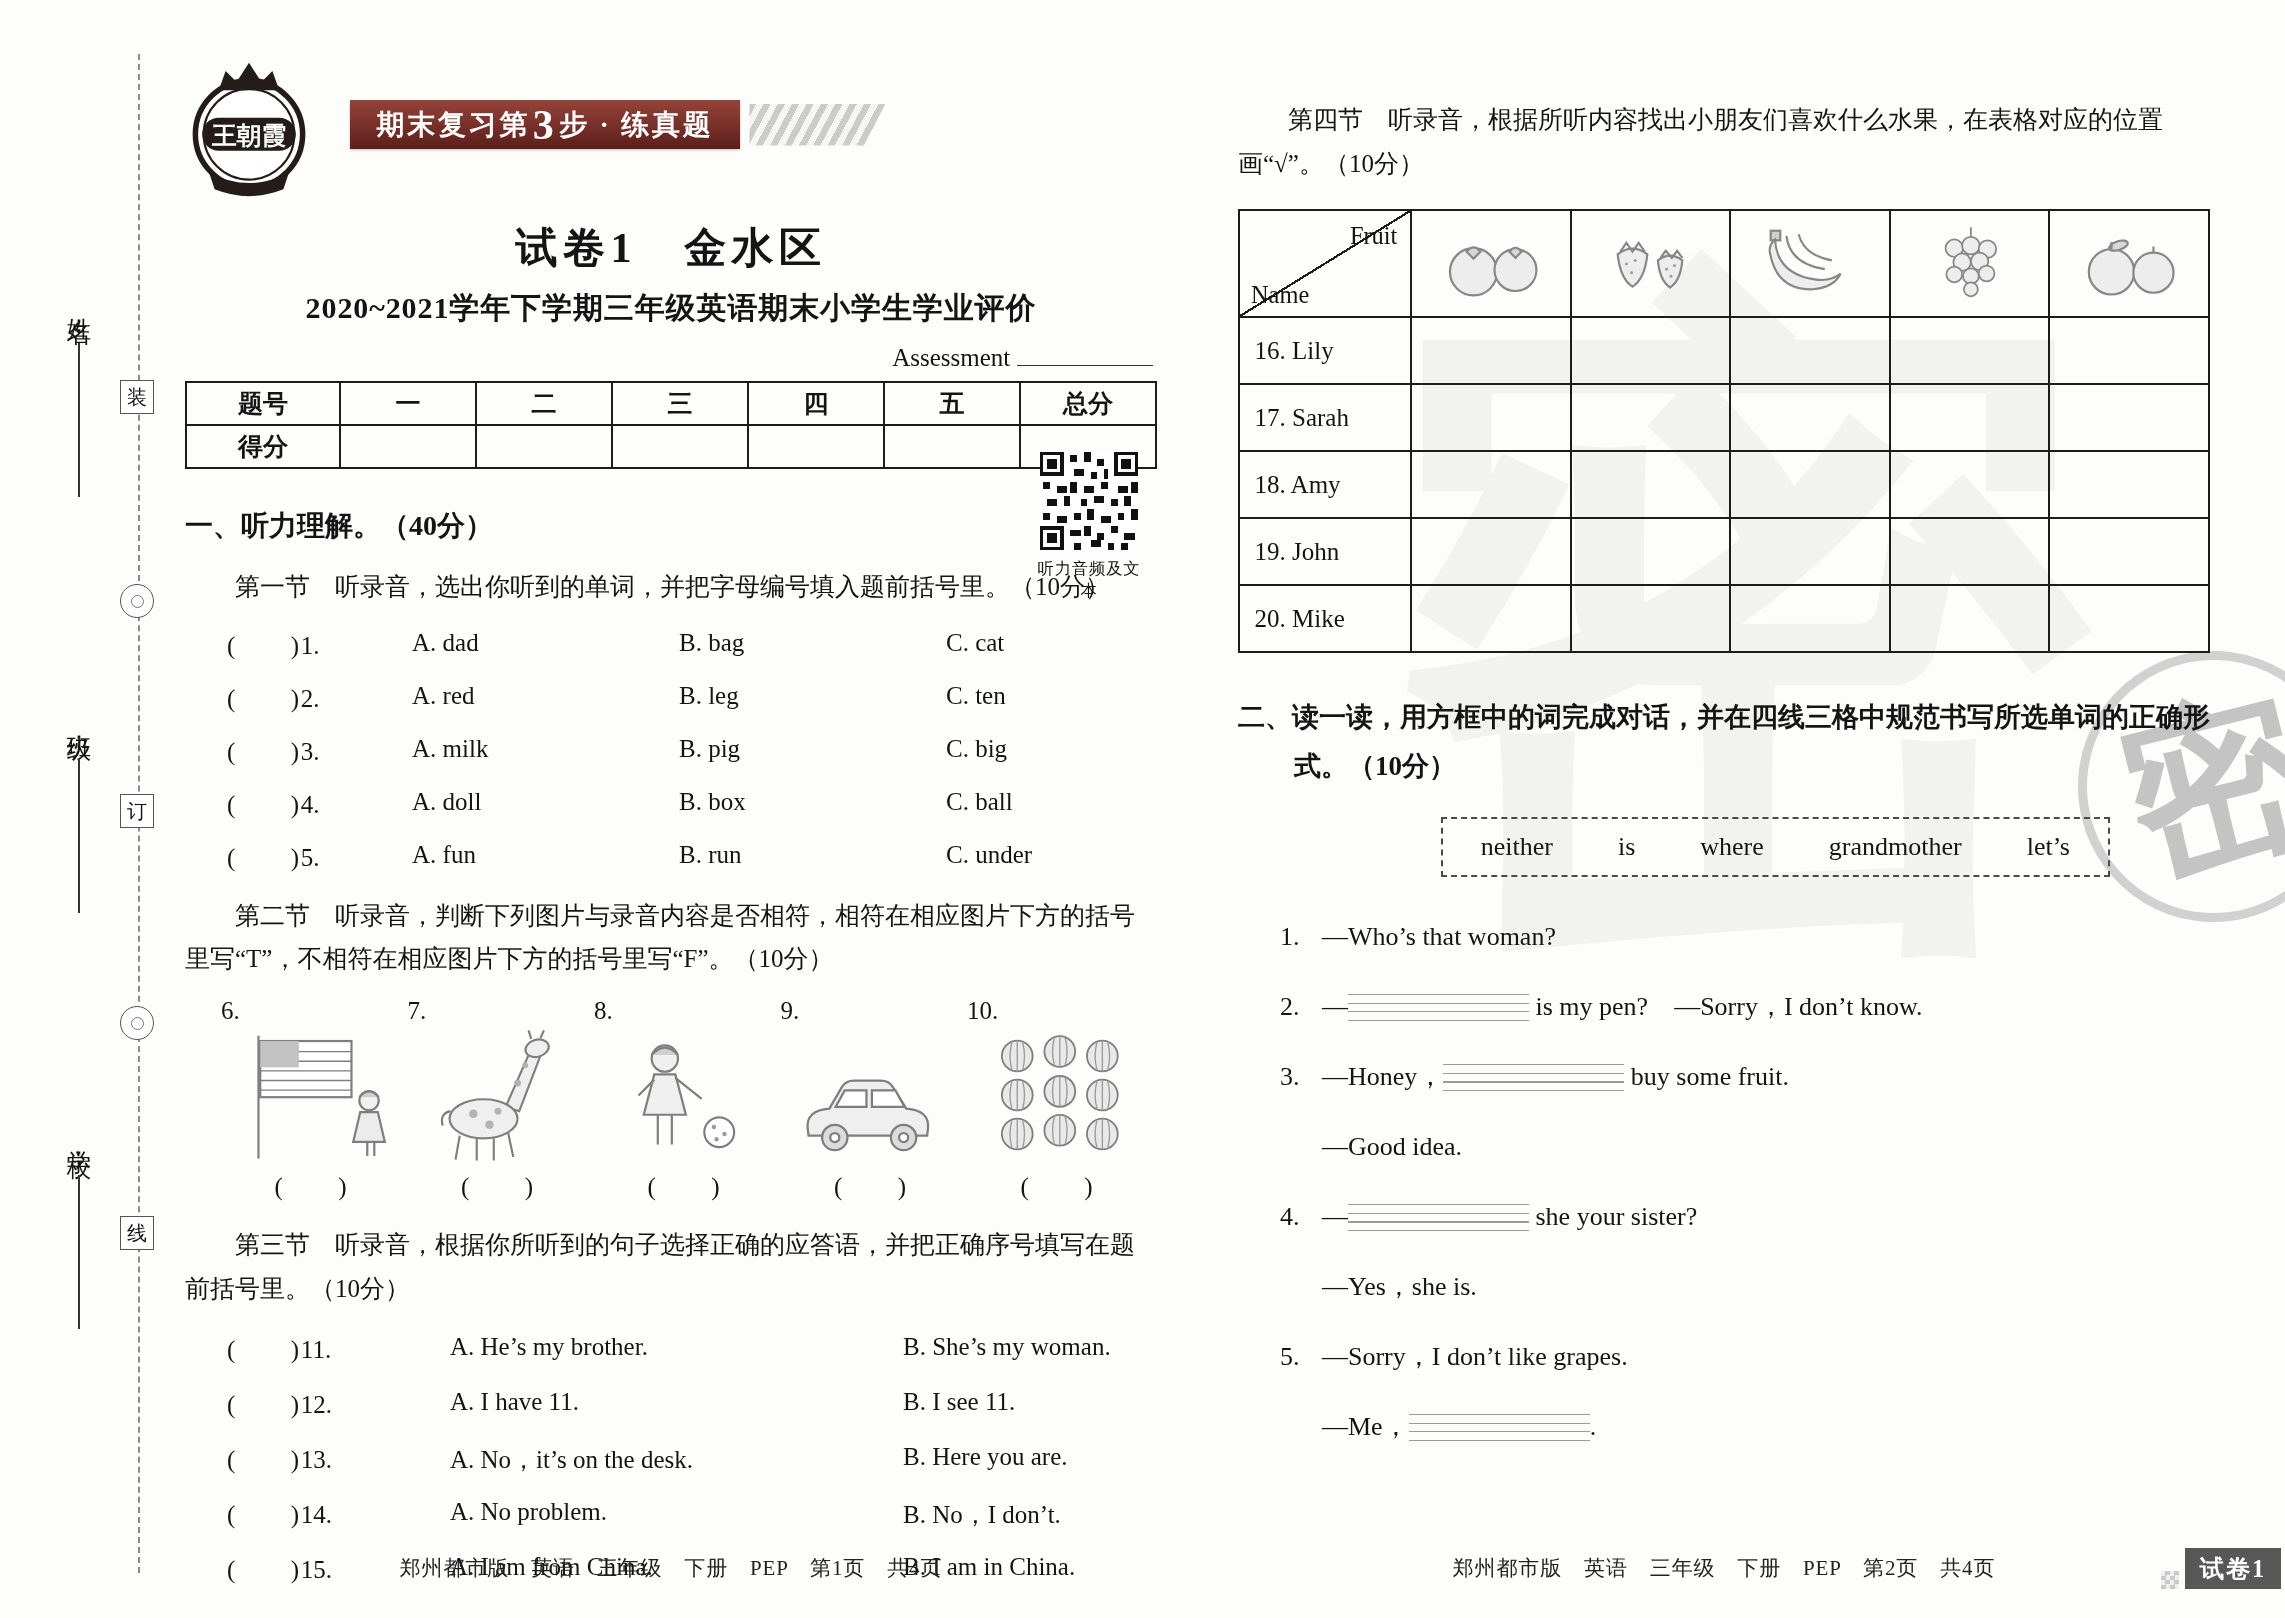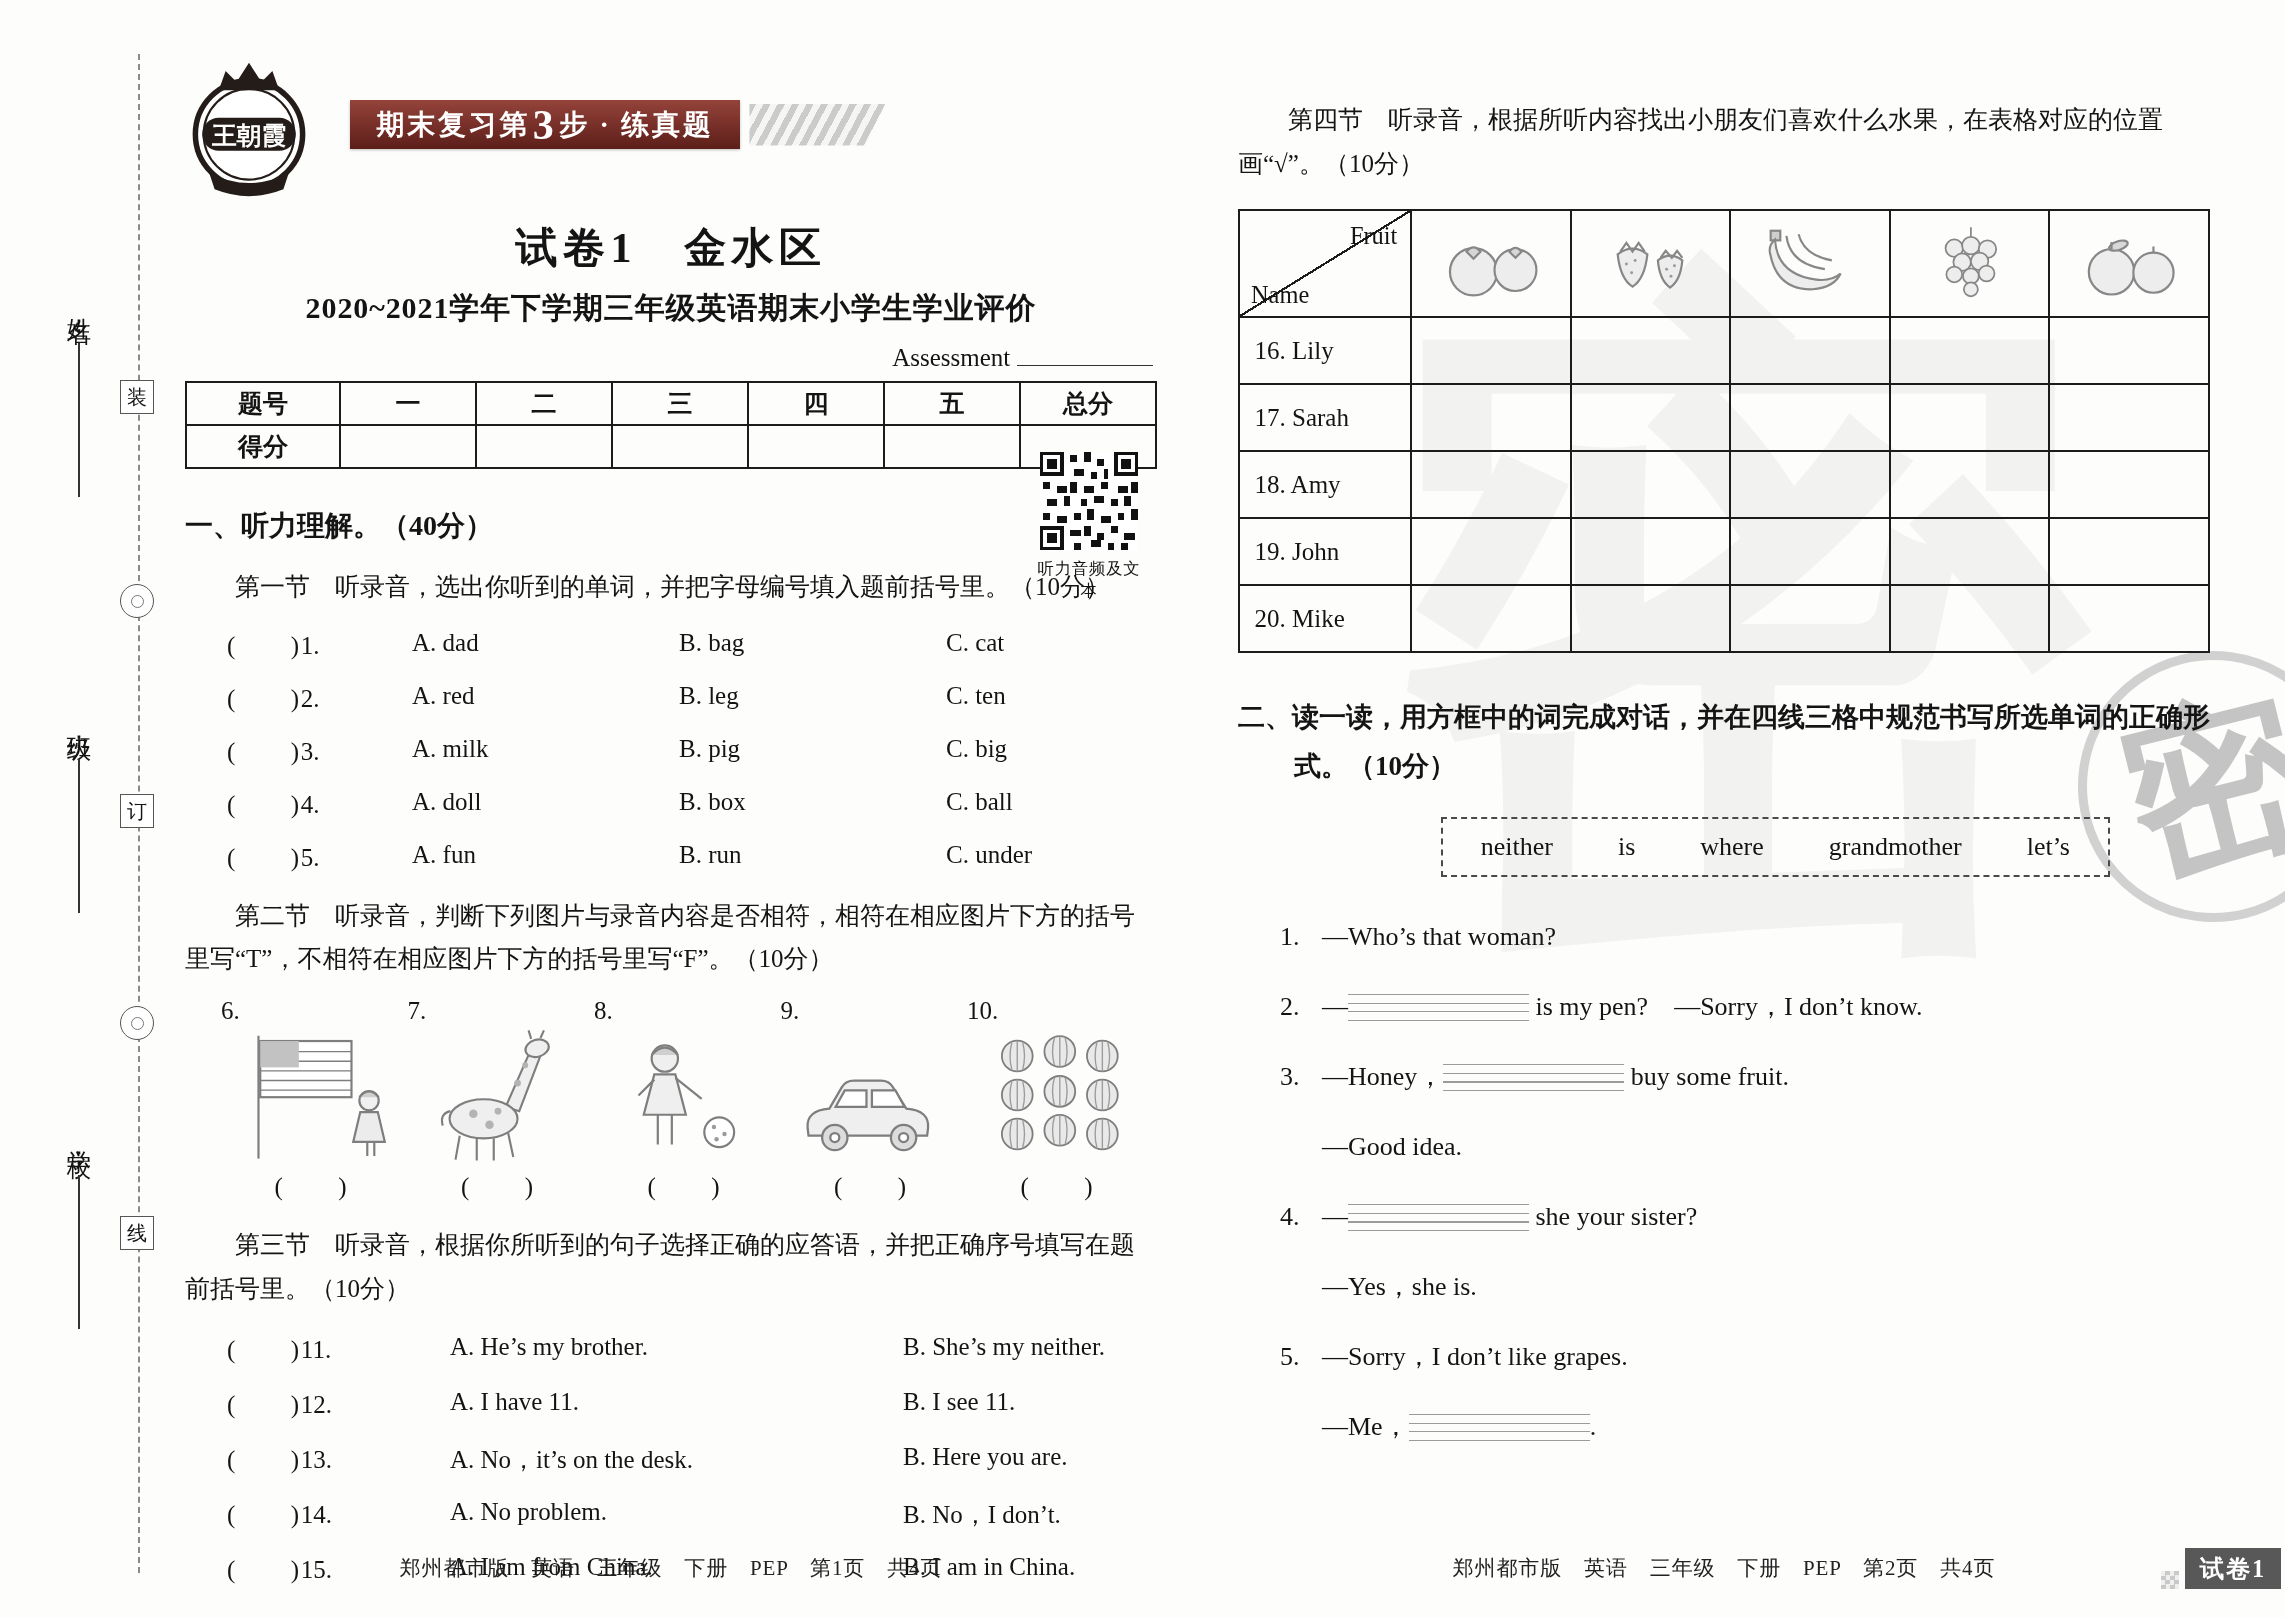--- a/index.html
+++ b/index.html
@@ -429,21 +429,21 @@
         </span>
         <div class="pic-br">(　　)</div>
       </figure>
     </div>
 
     <p class="instr">第三节　听录音，根据你所听到的句子选择正确的应答语，并把正确序号填写在题前括号里。（10分）</p>
 
     <div class="opt-row3">
       <span><span class="brk">(　　)</span><span>11.</span></span>
       <span>A. He’s my brother.</span>
-      <span>B. She’s my neither.</span>
+      <span>B. She’s my woman.</span>
     </div>
     <div class="opt-row3">
       <span><span class="brk">(　　)</span><span>12.</span></span>
       <span>A. I have 11.</span>
       <span>B. I see 11.</span>
     </div>
     <div class="opt-row3">
       <span><span class="brk">(　　)</span><span>13.</span></span>
       <span>A. No，it’s on the desk.</span>
       <span>B. Here you are.</span>

